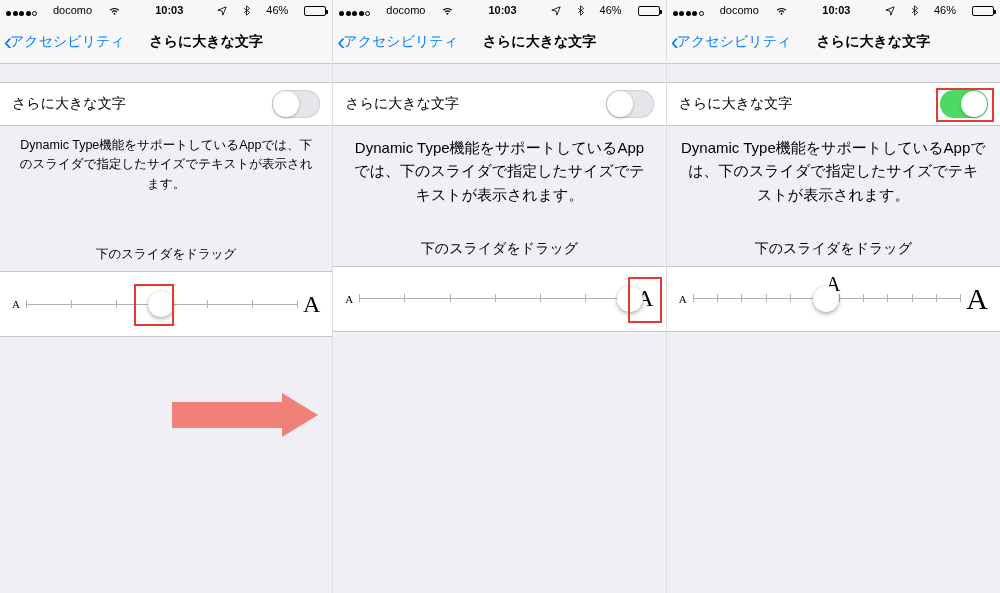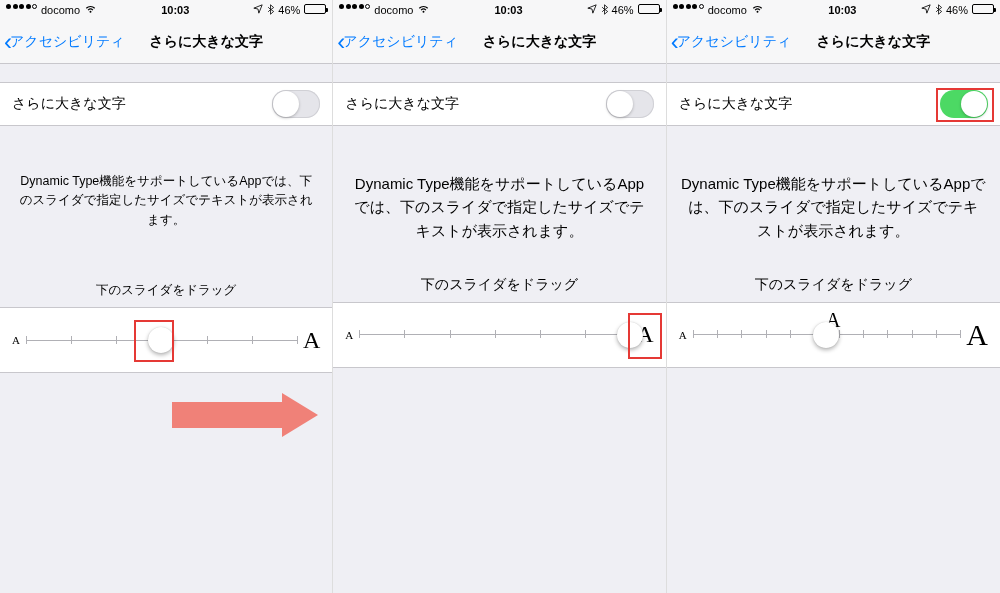--- a/index.html
+++ b/index.html
@@ -25,21 +25,21 @@
   .status-bar {
     height: 20px;
     background: #f7f7f8;
     display: flex;
     align-items: center;
     justify-content: space-between;
     padding: 0 6px;
     font-size: 11px;
     color: #000;
   }
-  .status-left, .status-right { display: flex; align-items: flex-start; gap: 4px; }
+  .status-left, .status-right { display: flex; align-items: flex-end; gap: 16px; }
   .status-center { font-weight: 600; font-size: 11px; }
   .signal-dots { display: flex; gap: 1.5px; align-items: center; }
   .dot { width: 5px; height: 5px; border-radius: 50%; background: #000; }
   .dot.empty { background: transparent; border: 0.8px solid #000; }
   .battery {
     width: 22px; height: 10px; border: 1px solid #000; border-radius: 2px;
     position: relative; display: inline-block;
   }
   .battery::after {
     content: ""; position: absolute; right: -3px; top: 2.5px;
@@ -110,21 +110,20 @@
     box-shadow: 0 1px 3px rgba(0,0,0,0.25);
     transition: left .2s;
   }
   .switch.on .knob { left: 21px; }
 
   .description {
     padding: 10px 14px 0 14px;
     color: #000;
     text-align: center;
     line-height: 1.55;
-    margin-top: 36px;
   }
   .desc-1 { font-size: 12.5px; }
   .desc-2 { font-size: 15px; }
 
   .instruction {
     text-align: center;
     color: #000;
     margin-top: 34px;
   }
   .instr-1 { font-size: 12.5px; margin-top: 52px; }

